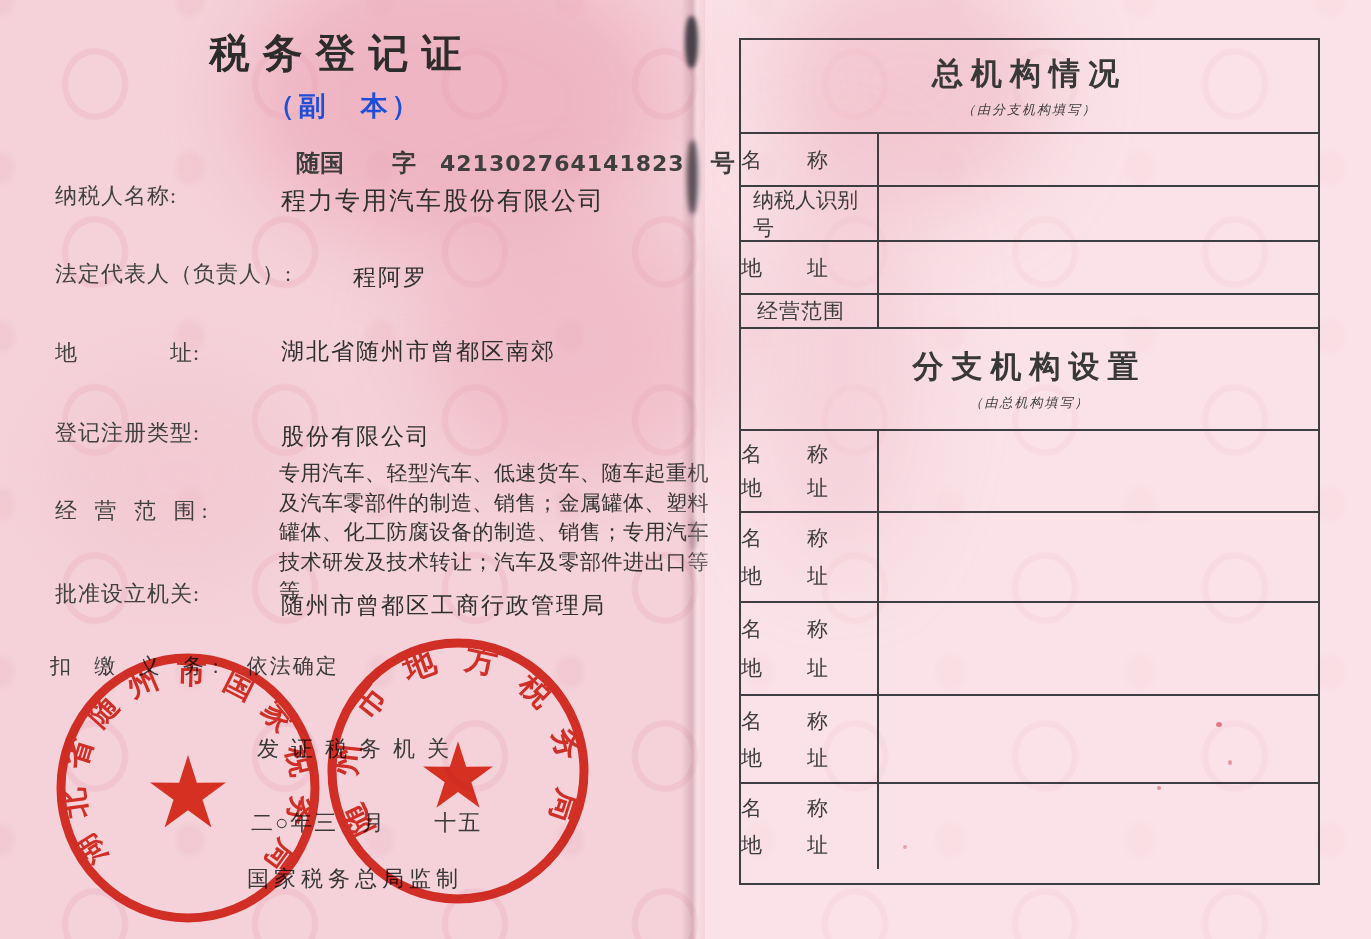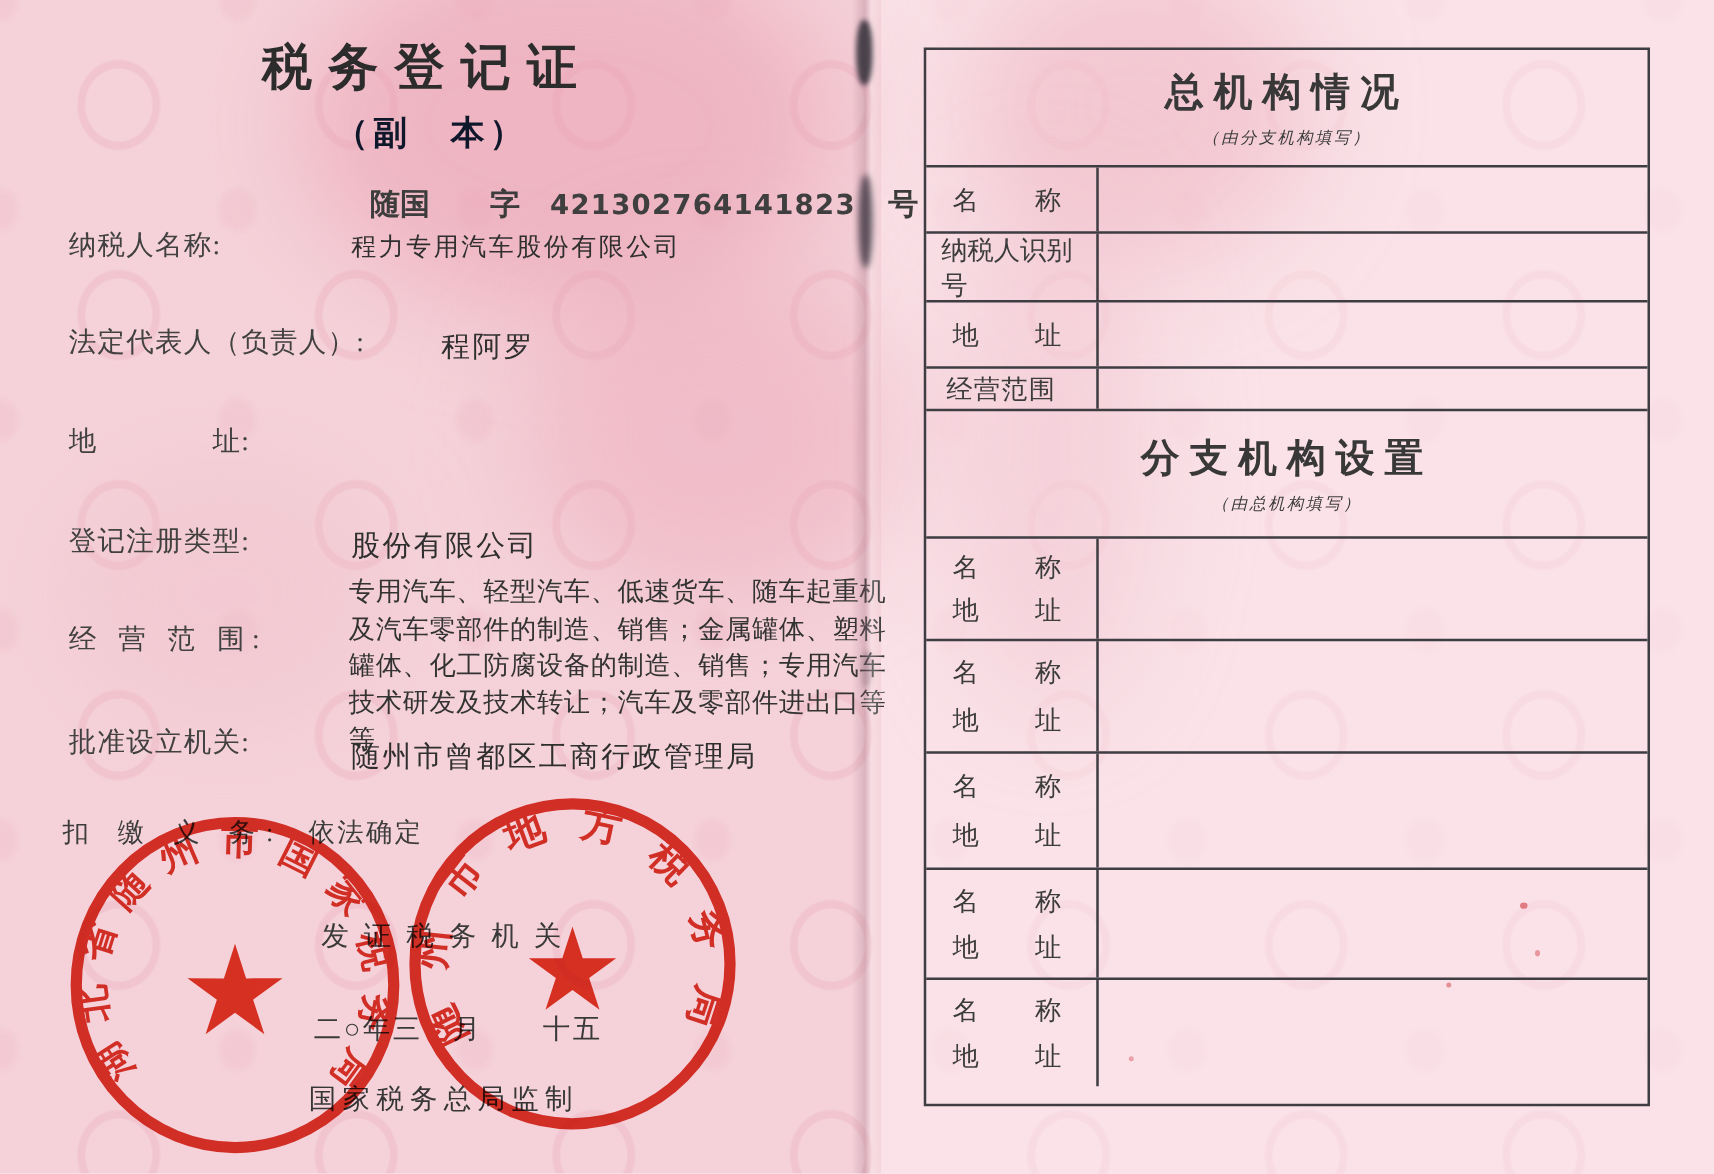--- a/index.html
+++ b/index.html
@@ -31,29 +31,29 @@
   .sp1{left:1216px;top:722px;width:6px;height:5px;background:rgba(205,40,50,.55);}
   .sp2{left:1157px;top:786px;width:4px;height:4px;background:rgba(205,40,50,.45);}
   .sp3{left:1228px;top:760px;width:4px;height:5px;background:rgba(205,40,50,.4);}
   .sp4{left:903px;top:845px;width:4px;height:4px;background:rgba(205,40,50,.35);}
 
   
   .lp{position:absolute;color:#3a3a3a;z-index:1;white-space:nowrap;}
   .title{left:162px;top:26px;width:360px;text-align:center;font-size:40px;font-weight:bold;
          letter-spacing:13px;color:#2c2c2c;}
   .subtitle{left:165px;top:88px;width:360px;text-align:center;font-size:27px;font-weight:bold;
-            letter-spacing:4px;color:#0f172a;}
+            letter-spacing:4px;color:#1d4ed8;}
   .certline{left:296px;top:147px;display:flex;align-items:baseline;font-size:24px;font-weight:bold;color:#3c3c3c;}
   .certline .zi{margin-left:48px;}
   .certline .num{margin-left:24px;font-family:"DejaVu Sans","Liberation Sans",sans-serif;
                  font-size:22px;font-weight:bold;letter-spacing:1px;color:#3f3f3f;}
   .certline .hao{margin-left:26px;}
   .flabel{font-size:22px;letter-spacing:1px;color:#414141;}
   .fvalue{font-size:23px;letter-spacing:2px;color:#2f2f2f;}
-  .l0{left:55px;top:181px;} .v0{left:281px;top:184px;font-size:20px;}
+  .l0{left:55px;top:181px;} .v0{left:281px;top:184px;font-size:25px;}
   .l1{left:55px;top:259px;} .v1{left:353px;top:262px;}
   .l2{left:55px;top:338px;} .v2{left:281px;top:336px;}
   .l3{left:55px;top:418px;} .v3{left:281px;top:421px;}
   .l4{left:55px;top:496px;letter-spacing:6px;}
   .v4{left:279px;top:459px;width:434px;font-size:21px;letter-spacing:.5px;line-height:29.5px;
       white-space:normal;color:#333;}
   .l5{left:55px;top:579px;}
   .v5{left:281px;top:590px;}
   .withline{left:50px;top:652px;font-size:21px;color:#3c3c3c;}
   .withline .wl{letter-spacing:9px;}
@@ -65,21 +65,21 @@
   
   .main-table{position:absolute;left:739px;top:38px;width:581px;height:847px;z-index:1;
     border:2px solid #3d3d42;box-sizing:border-box;display:flex;flex-direction:column;
     color:#3c3c3c;}
   .trow{display:flex;box-sizing:border-box;}
   .trow + .trow{border-top:2px solid #3d3d42;}
   .thead{flex-direction:column;align-items:center;justify-content:center;}
   .h-title{font-size:31px;letter-spacing:8px;font-weight:bold;color:#383838;}
   .h-sub{font-size:13px;letter-spacing:2px;margin-top:6px;font-style:italic;}
   .tlabel{width:138px;box-sizing:border-box;border-right:2px solid #3d3d42;
-          display:flex;align-items:center;padding-left:21px;font-size:21px;letter-spacing:1px;}
+          display:flex;align-items:center;font-size:21px;letter-spacing:1px;}
   .tval{flex:1;}
   .blabel{flex-direction:column;align-items:flex-start;justify-content:space-around;
           padding-top:6px;padding-bottom:6px;}
 
   
   .stamp{position:absolute;z-index:5;mix-blend-mode:multiply;opacity:.93;}
   .stamp text{font-family:"Liberation Serif","DejaVu Serif",serif;font-weight:bold;}
 </style>
 </head>
 <body>
@@ -102,20 +102,21 @@
     <span class="hao">号</span>
   </div>
 
   <div class="lp flabel l0">纳税人名称:</div>
   <div class="lp fvalue v0">程力专用汽车股份有限公司</div>
 
   <div class="lp flabel l1">法定代表人（负责人）:</div>
   <div class="lp fvalue v1">程阿罗</div>
 
   <div class="lp flabel l2">地　　　　址:</div>
+  <div class="lp fvalue v2">湖北省随州市曾都区南郊</div>
 
   <div class="lp flabel l3">登记注册类型:</div>
   <div class="lp fvalue v3">股份有限公司</div>
 
   <div class="lp flabel l4">经 营 范 围:</div>
   <div class="lp fvalue v4">专用汽车、轻型汽车、低速货车、随车起重机及汽车零部件的制造、销售；金属罐体、塑料罐体、化工防腐设备的制造、销售；专用汽车技术研发及技术转让；汽车及零部件进出口等等</div>
 
   <div class="lp flabel l5">批准设立机关:</div>
   <div class="lp fvalue v5">随州市曾都区工商行政管理局</div>
 

